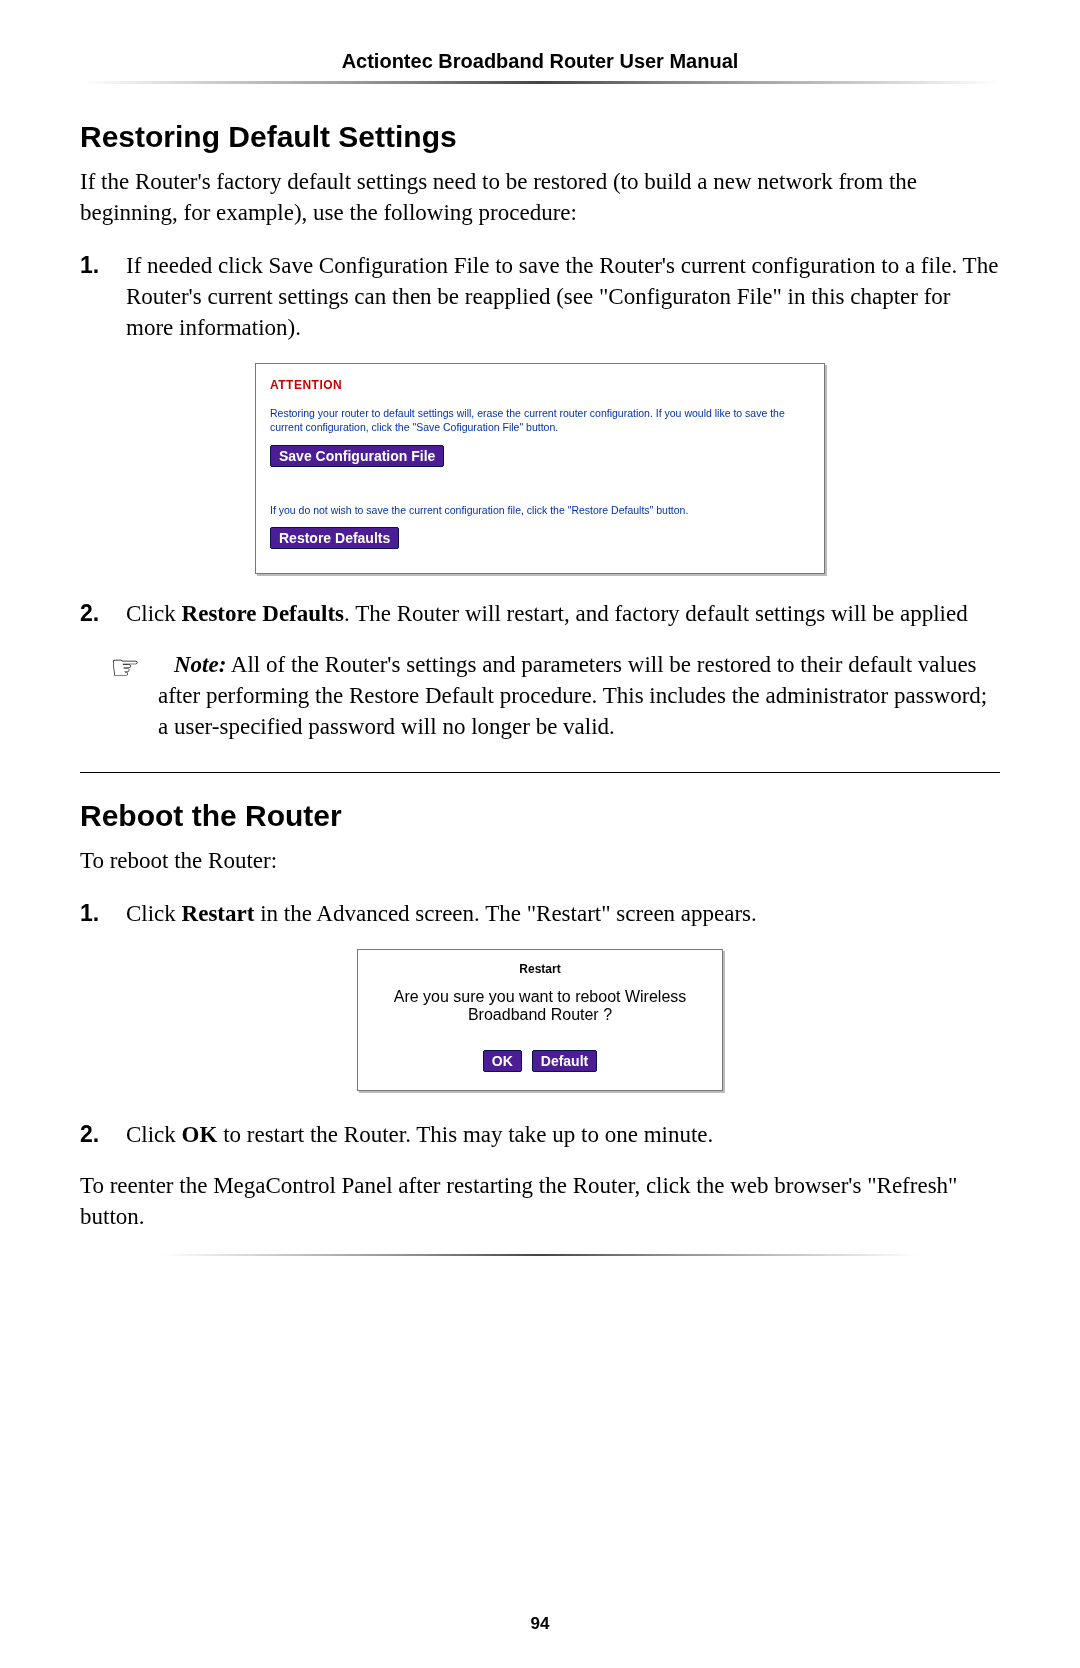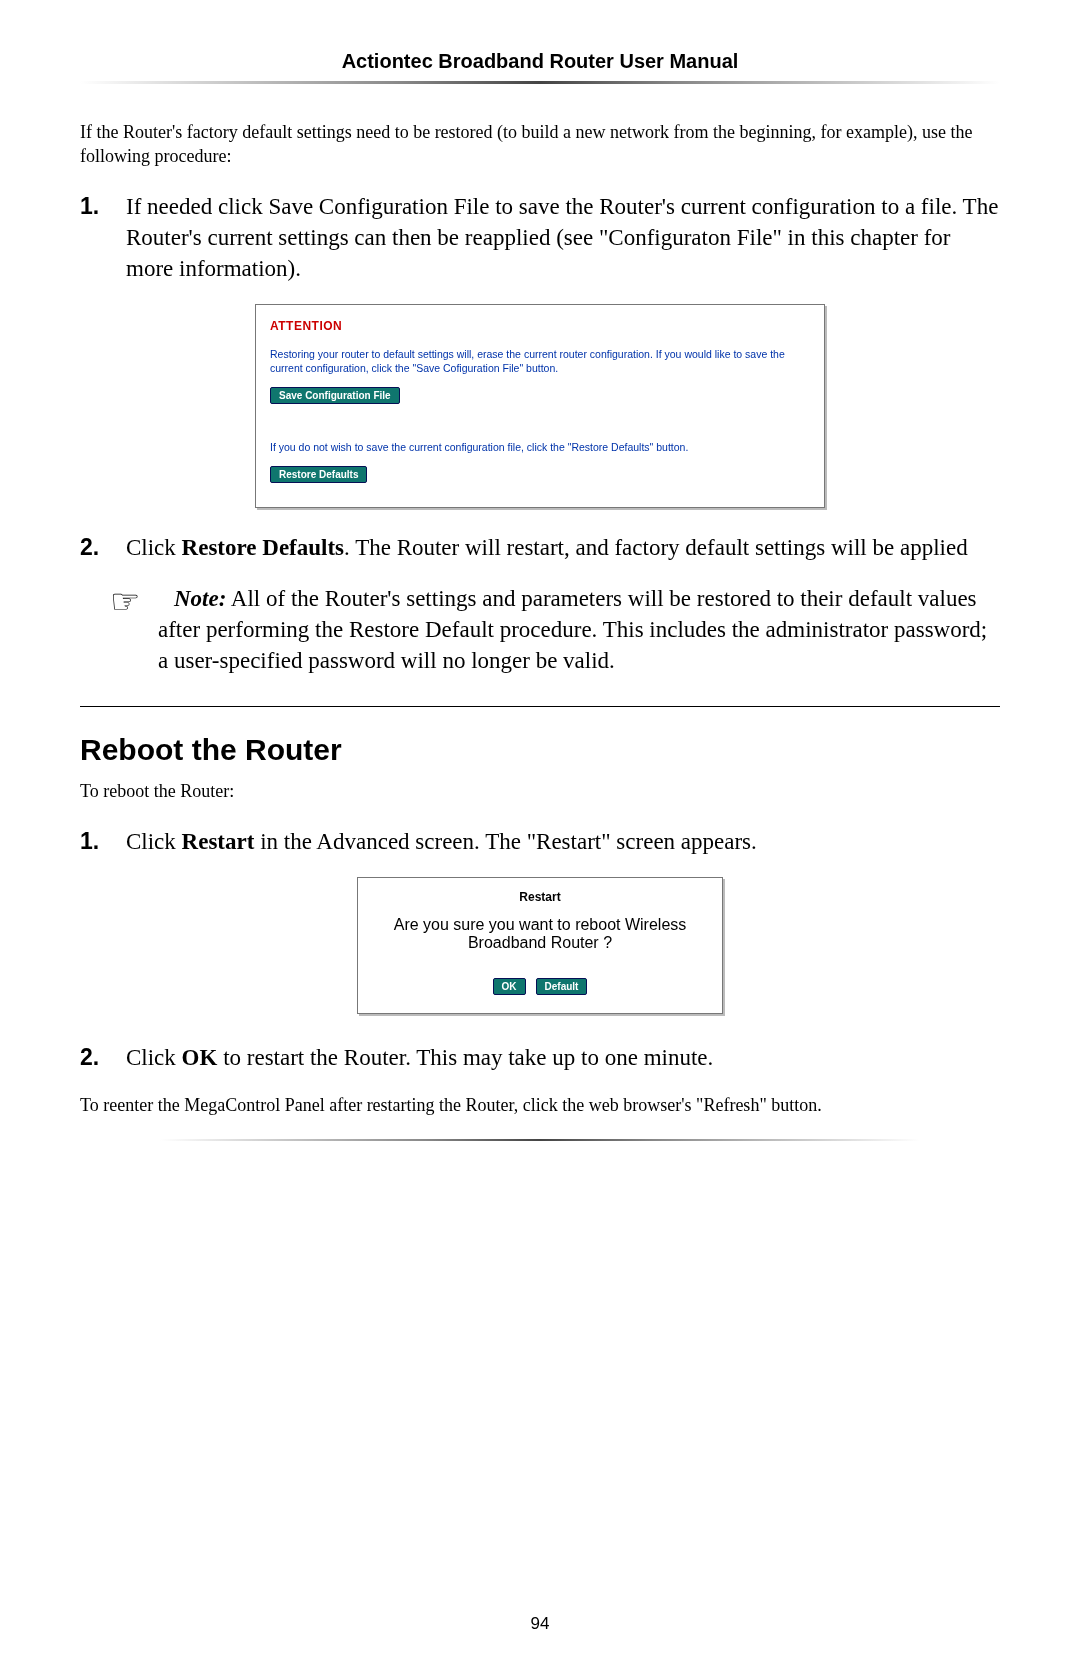--- a/index.html
+++ b/index.html
@@ -31,21 +31,21 @@
     margin-bottom: 36px;
   }
   h2.section {
     font-family: "Segoe UI", "Myriad Pro", Arial, sans-serif;
     font-weight: 700;
     font-size: 30px;
     color: #000;
     margin: 0 0 12px 0;
   }
   p.body, .body {
-    font-size: 18px;
+    font-size: 23px;
     line-height: 1.35;
     margin: 0 0 22px 0;
   }
   ol.steps {
     list-style: none;
     padding: 0;
     margin: 0 0 20px 0;
   }
   ol.steps > li {
     display: flex;
@@ -107,24 +107,24 @@
     margin-bottom: 14px;
   }
   .panel-attention .pmsg {
     color: #0033aa;
     font-size: 10.5px;
     line-height: 1.35;
     margin-bottom: 10px;
   }
   .panel-btn {
     display: inline-block;
-    background: #0f766e;
+    background: #4c1d95;
     color: #fff;
     font-weight: 700;
-    font-size: 10px;
+    font-size: 14px;
     padding: 2px 8px;
     border: 1px solid #061055;
     border-radius: 2px;
     cursor: pointer;
     font-family: Verdana, Arial, sans-serif;
   }
   .panel-attention .gap { height: 36px; }
 
   .panel-restart {
     width: 340px;
@@ -150,37 +150,38 @@
     gap: 10px;
   }
 
   .footer {
     position: absolute;
     bottom: 34px;
     left: 0;
     right: 0;
     text-align: center;
     font-family: "Segoe UI", "Myriad Pro", Arial, sans-serif;
-    font-weight: 400;
+    font-weight: 700;
     font-size: 17px;
   }
   .footer-rule {
     height: 2px;
     background: linear-gradient(to right, #fff 0%, #888 35%, #444 50%, #888 65%, #fff 100%);
     margin: 0 80px 10px 80px;
   }
 </style>
 </head>
 <body>
 
 <div class="page">
 
   <div class="running-head">Actiontec Broadband Router User Manual</div>
   <div class="rule-grad"></div>
 
+  <h2 class="section">Restoring Default Settings</h2>
   <p class="body">If the Router's factory default settings need to be restored (to build a new network from the beginning, for example), use the following procedure:</p>
 
   <ol class="steps">
     <li>
       <span class="num">1.</span>
       <span class="txt">If needed click Save Configuration File to save the Router's current configuration to a file. The Router's current settings can then be reapplied (see "Configuraton File" in this chapter for more information).</span>
     </li>
   </ol>
 
   <div class="panel-attention">

